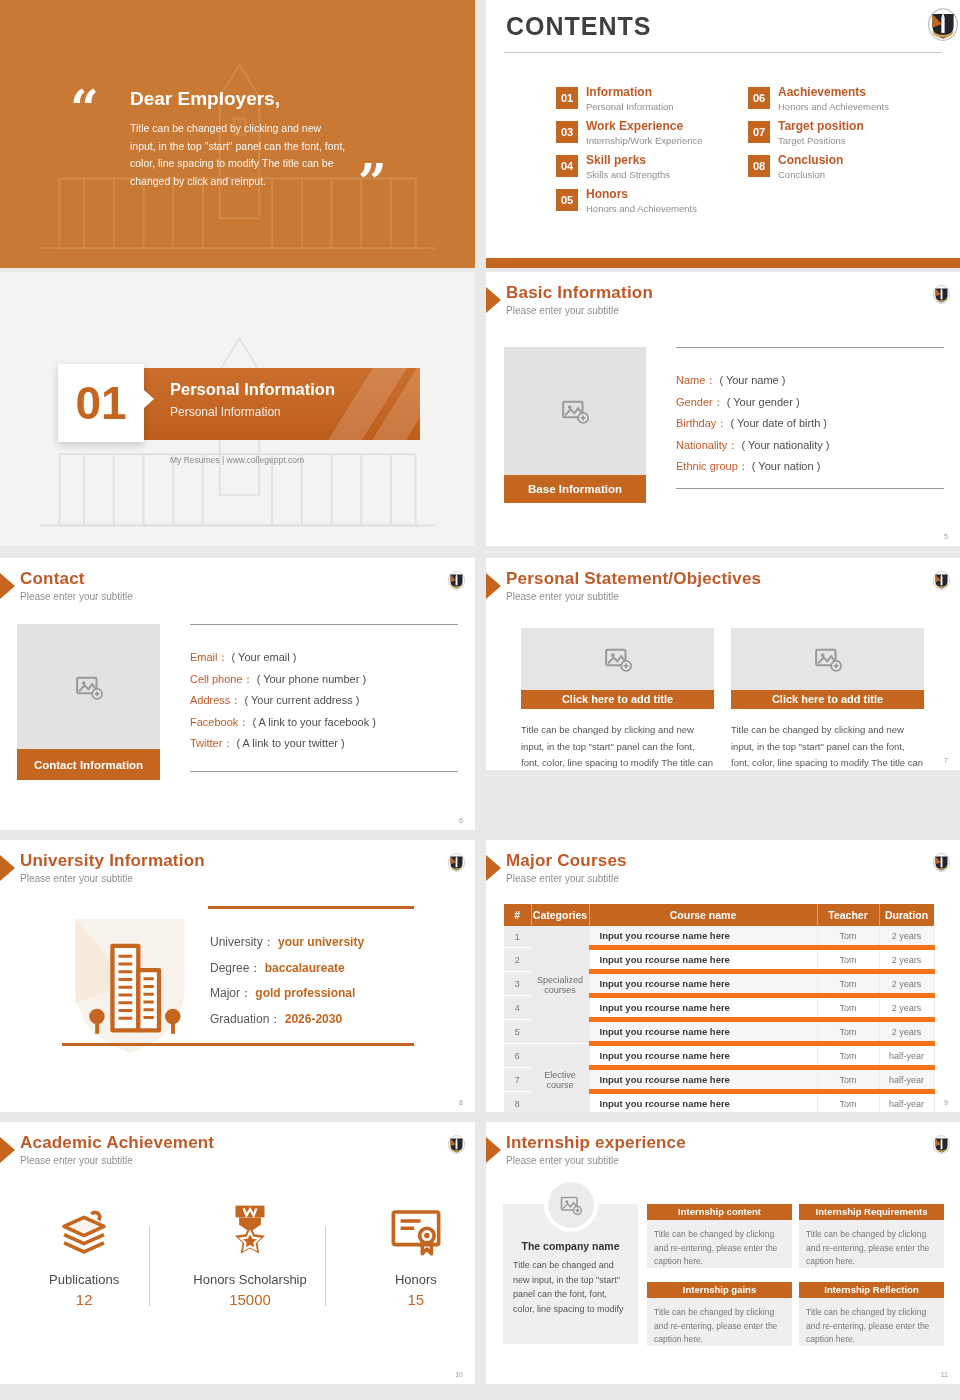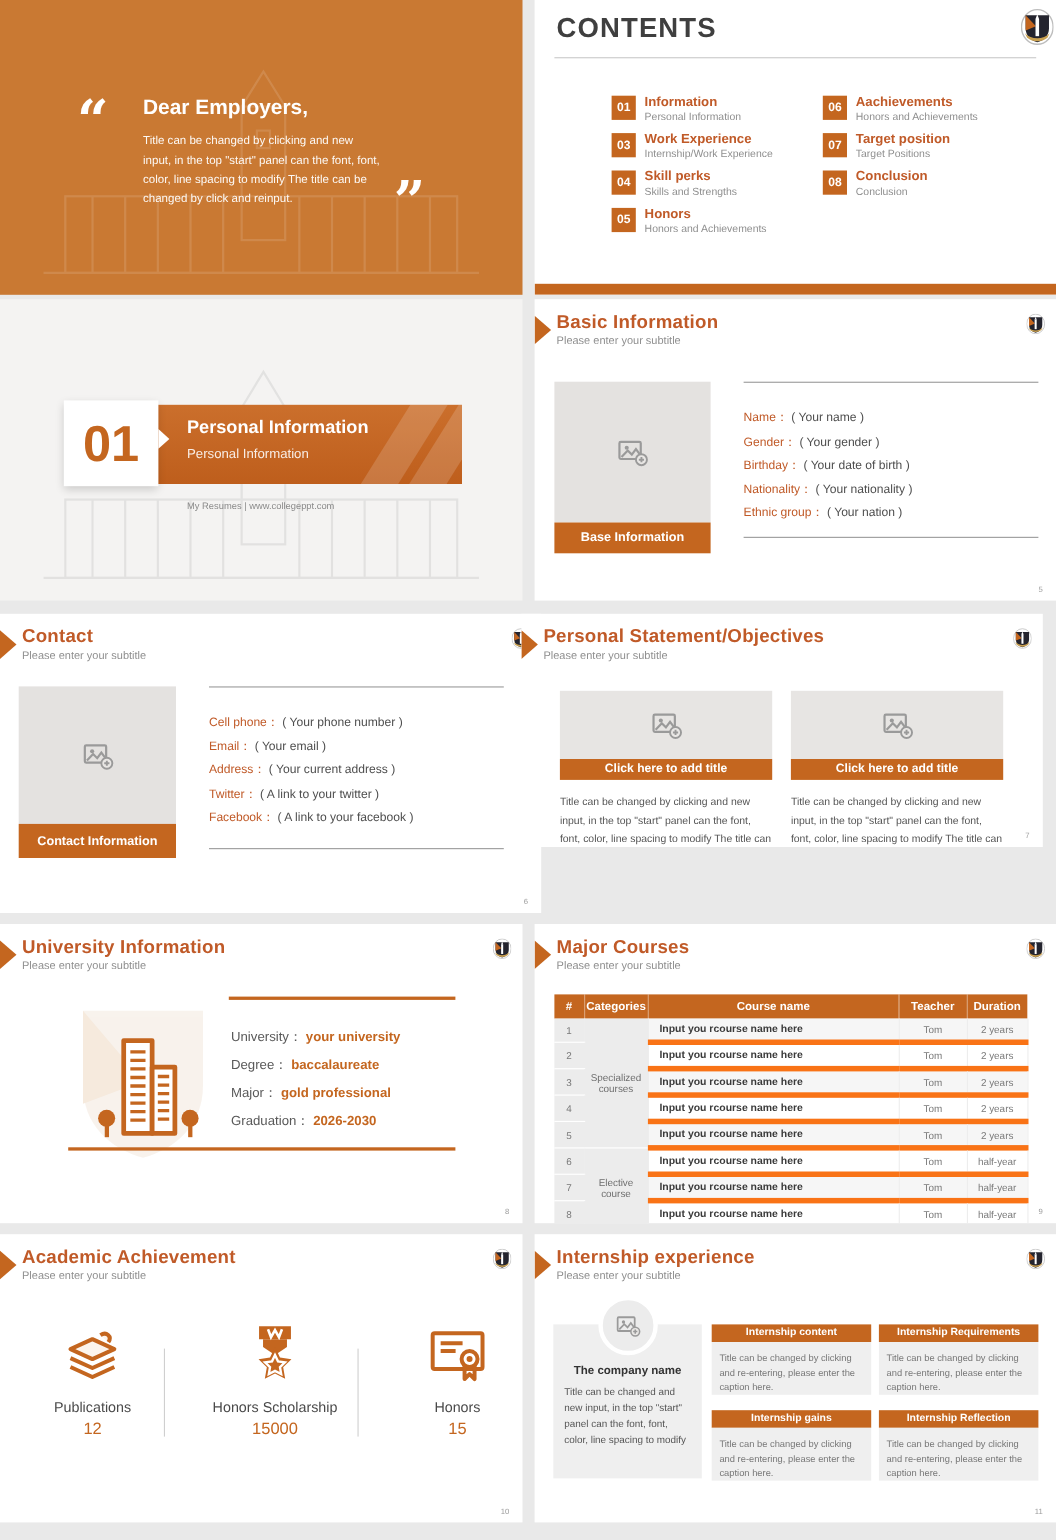--- a/index.html
+++ b/index.html
@@ -5,22 +5,22 @@
   html,body{margin:0;padding:0;}
   body{background:#E9E9E9;font-family:"Liberation Sans",sans-serif;-webkit-font-smoothing:antialiased;}
   #page{position:relative;width:960px;height:1400px;background:#E9E9E9;overflow:hidden;}
   .slide{position:absolute;background:#fff;overflow:hidden;}
 
   
   #cover{left:0;top:0;width:475px;height:268px;background:#C97933;}
   #contents{left:486px;top:0;width:474px;height:268px;padding-left:18px;}
   #section{left:0;top:272px;width:475px;height:274px;background:#F4F3F2;}
   #basic{left:486px;top:272px;width:474px;height:274px;}
-  #contact{left:0;top:558px;width:475px;height:272px;padding-left:17px;}
-  #statement{left:474px;top:558px;width:474px;height:212px;}
+  #contact{left:0;top:558px;width:475px;height:272px;}
+  #statement{left:486px;top:558px;width:474px;height:212px;}
   #university{left:0;top:840px;width:475px;height:272px;}
   #courses{left:486px;top:840px;width:474px;height:272px;}
   #academic{left:0;top:1122px;width:475px;height:262px;}
   #internship{left:486px;top:1122px;width:474px;height:262px;}
 
   
   .arrow{position:absolute;left:0;top:15px;width:0;height:0;border-top:13px solid transparent;border-bottom:13px solid transparent;border-left:15px solid #C4661F;}
   .s-title{position:absolute;left:20px;top:11px;font-size:17px;font-weight:bold;color:#C05A28;letter-spacing:.2px;}
   .s-sub{position:absolute;left:20px;top:33px;font-size:10px;color:#8F8F8F;}
   .crest{position:absolute;right:10px;top:13px;width:17px;height:19px;}
@@ -309,25 +309,25 @@
       </svg>
     <div class="ph-box" style="left:17px;top:66px;width:143px;height:125px;">
       <svg width="30" height="28">
           <use href="#sym-img"></use>
         </svg>
     </div>
     <div class="ph-cap" style="left:17px;top:191px;width:143px;height:31px;">Contact Information</div>
     <div class="fld-panel" style="left:190px;top:66px;width:268px;">
       <div class="fld-hr"></div>
       <div style="padding-top:22px;padding-bottom:16px;">
+        <div class="field"><span class="f-label">Email：</span> <span class="f-value">( Your email )</span></div>
         <div class="field"><span class="f-label">Cell phone：</span> <span class="f-value">( Your phone number )</span></div>
-        <div class="field"><span class="f-label">Email：</span> <span class="f-value">( Your email )</span></div>
         <div class="field"><span class="f-label">Address：</span> <span class="f-value">( Your current address )</span></div>
+        <div class="field"><span class="f-label">Facebook：</span> <span class="f-value">( A link to your facebook )</span></div>
         <div class="field"><span class="f-label">Twitter：</span> <span class="f-value">( A link to your twitter )</span></div>
-        <div class="field"><span class="f-label">Facebook：</span> <span class="f-value">( A link to your facebook )</span></div>
       </div>
       <div class="fld-hr"></div>
     </div>
     <div class="pg">6</div>
   </section>
 
   <section class="slide" id="statement">
     <div class="arrow"></div>
     <div class="s-title">Personal Statement/Objectives</div>
     <div class="s-sub">Please enter your subtitle</div>

